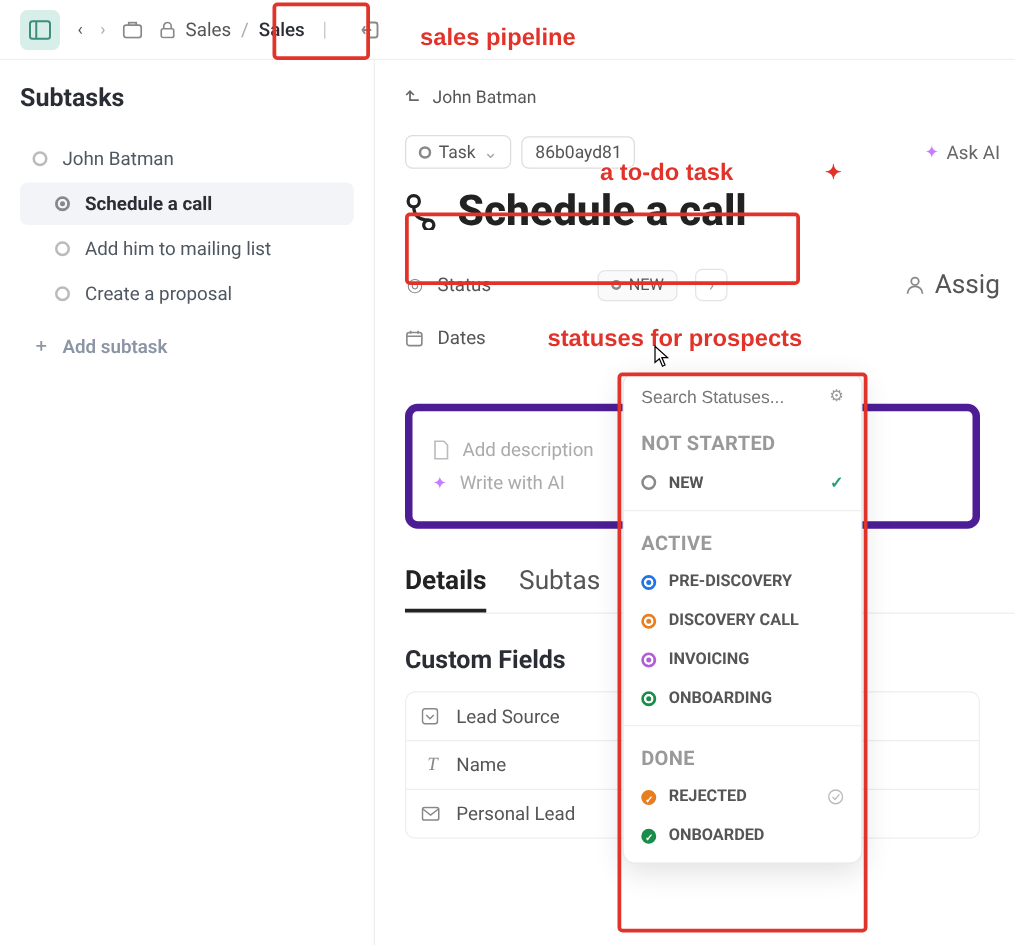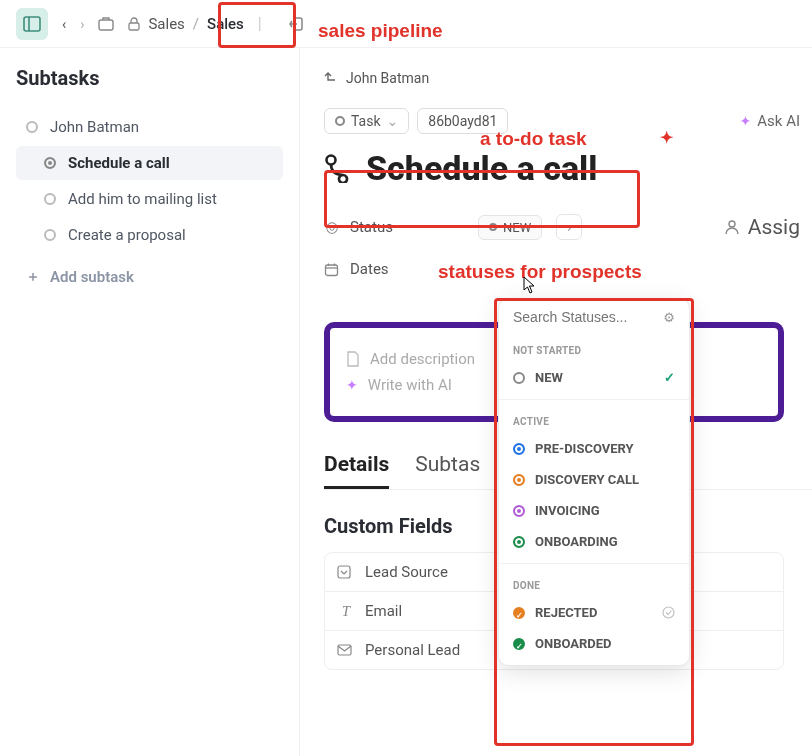--- a/index.html
+++ b/index.html
@@ -157,21 +157,21 @@
   }
   .pop-search {
     display:flex; align-items:center; justify-content:space-between;
     padding: 0 14px 10px 14px;
   }
   .pop-search input {
     border:none; outline:none; font-size:14px; width:120px; color:#333;
   }
   .pop-search .gear { color:#999; font-size:13px;}
   .pop-group-label {
-    font-size:10px; font-weight:700; color:#999;
+    font-size:16px; font-weight:700; color:#999;
     padding: 10px 14px 6px 14px;
     letter-spacing:0.3px;
   }
   .pop-item {
     display:flex; align-items:center; gap:10px;
     padding:8px 14px;
     font-size:13px; font-weight:700; color:#555;
   }
   .pop-item .sw {
     width:12px; height:12px; border-radius:50%;
@@ -373,21 +373,21 @@
         <span class="field-icon">
           <svg width="14" height="14" viewBox="0 0 14 14">
               <rect x="1" y="1" width="12" height="12" rx="2" fill="none" stroke="#888" stroke-width="1.2"></rect>
               <path d="M4 6 L7 9 L10 6" fill="none" stroke="#888" stroke-width="1.2"></path>
             </svg>
         </span>
         <span>Lead Source</span>
       </div>
       <div class="field-row">
         <span class="field-icon" style="font-style:italic;font-family:serif">T</span>
-        <span>Email</span>
+        <span>Name</span>
       </div>
       <div class="field-row">
         <span class="field-icon">
           <svg width="15" height="12" viewBox="0 0 15 12">
               <rect x="1" y="1" width="13" height="10" rx="1.5" fill="none" stroke="#888" stroke-width="1.2"></rect>
               <path d="M1 2 L7.5 7 L14 2" fill="none" stroke="#888" stroke-width="1.2"></path>
             </svg>
         </span>
         <span>Personal Lead</span>
       </div>
@@ -444,20 +444,20 @@
     </div>
 </div>
 
 <div class="cursor" style="left:523px; top:276px;">
   <svg width="16" height="18" viewBox="0 0 16 18">
       <path d="M1 1 L1 14 L4.5 11 L7 17 L9 16 L6.5 10 L11 10 Z" fill="#fff" stroke="#000" stroke-width="1"></path>
     </svg>
 </div>
 
 <div class="ann-box" style="left:218px; top:2px; width:78px; height:46px;"></div>
-<div class="ann" style="left:318px; top:20px;">sales pipeline</div>
+<div class="ann" style="left:336px; top:20px;">sales pipeline</div>
 
 <div class="ann-box" style="left:324px; top:170px; width:316px; height:58px;"></div>
 <div class="ann" style="left:480px; top:128px;">a to-do task</div>
 <span class="ann" style="left:660px; top:128px; font-size:16px;">✦</span>
 
 <div class="ann-box" style="left:494px; top:298px; width:200px; height:448px;"></div>
 <div class="ann" style="left:438px; top:261px;">statuses for prospects</div>
 
 </body></html>

